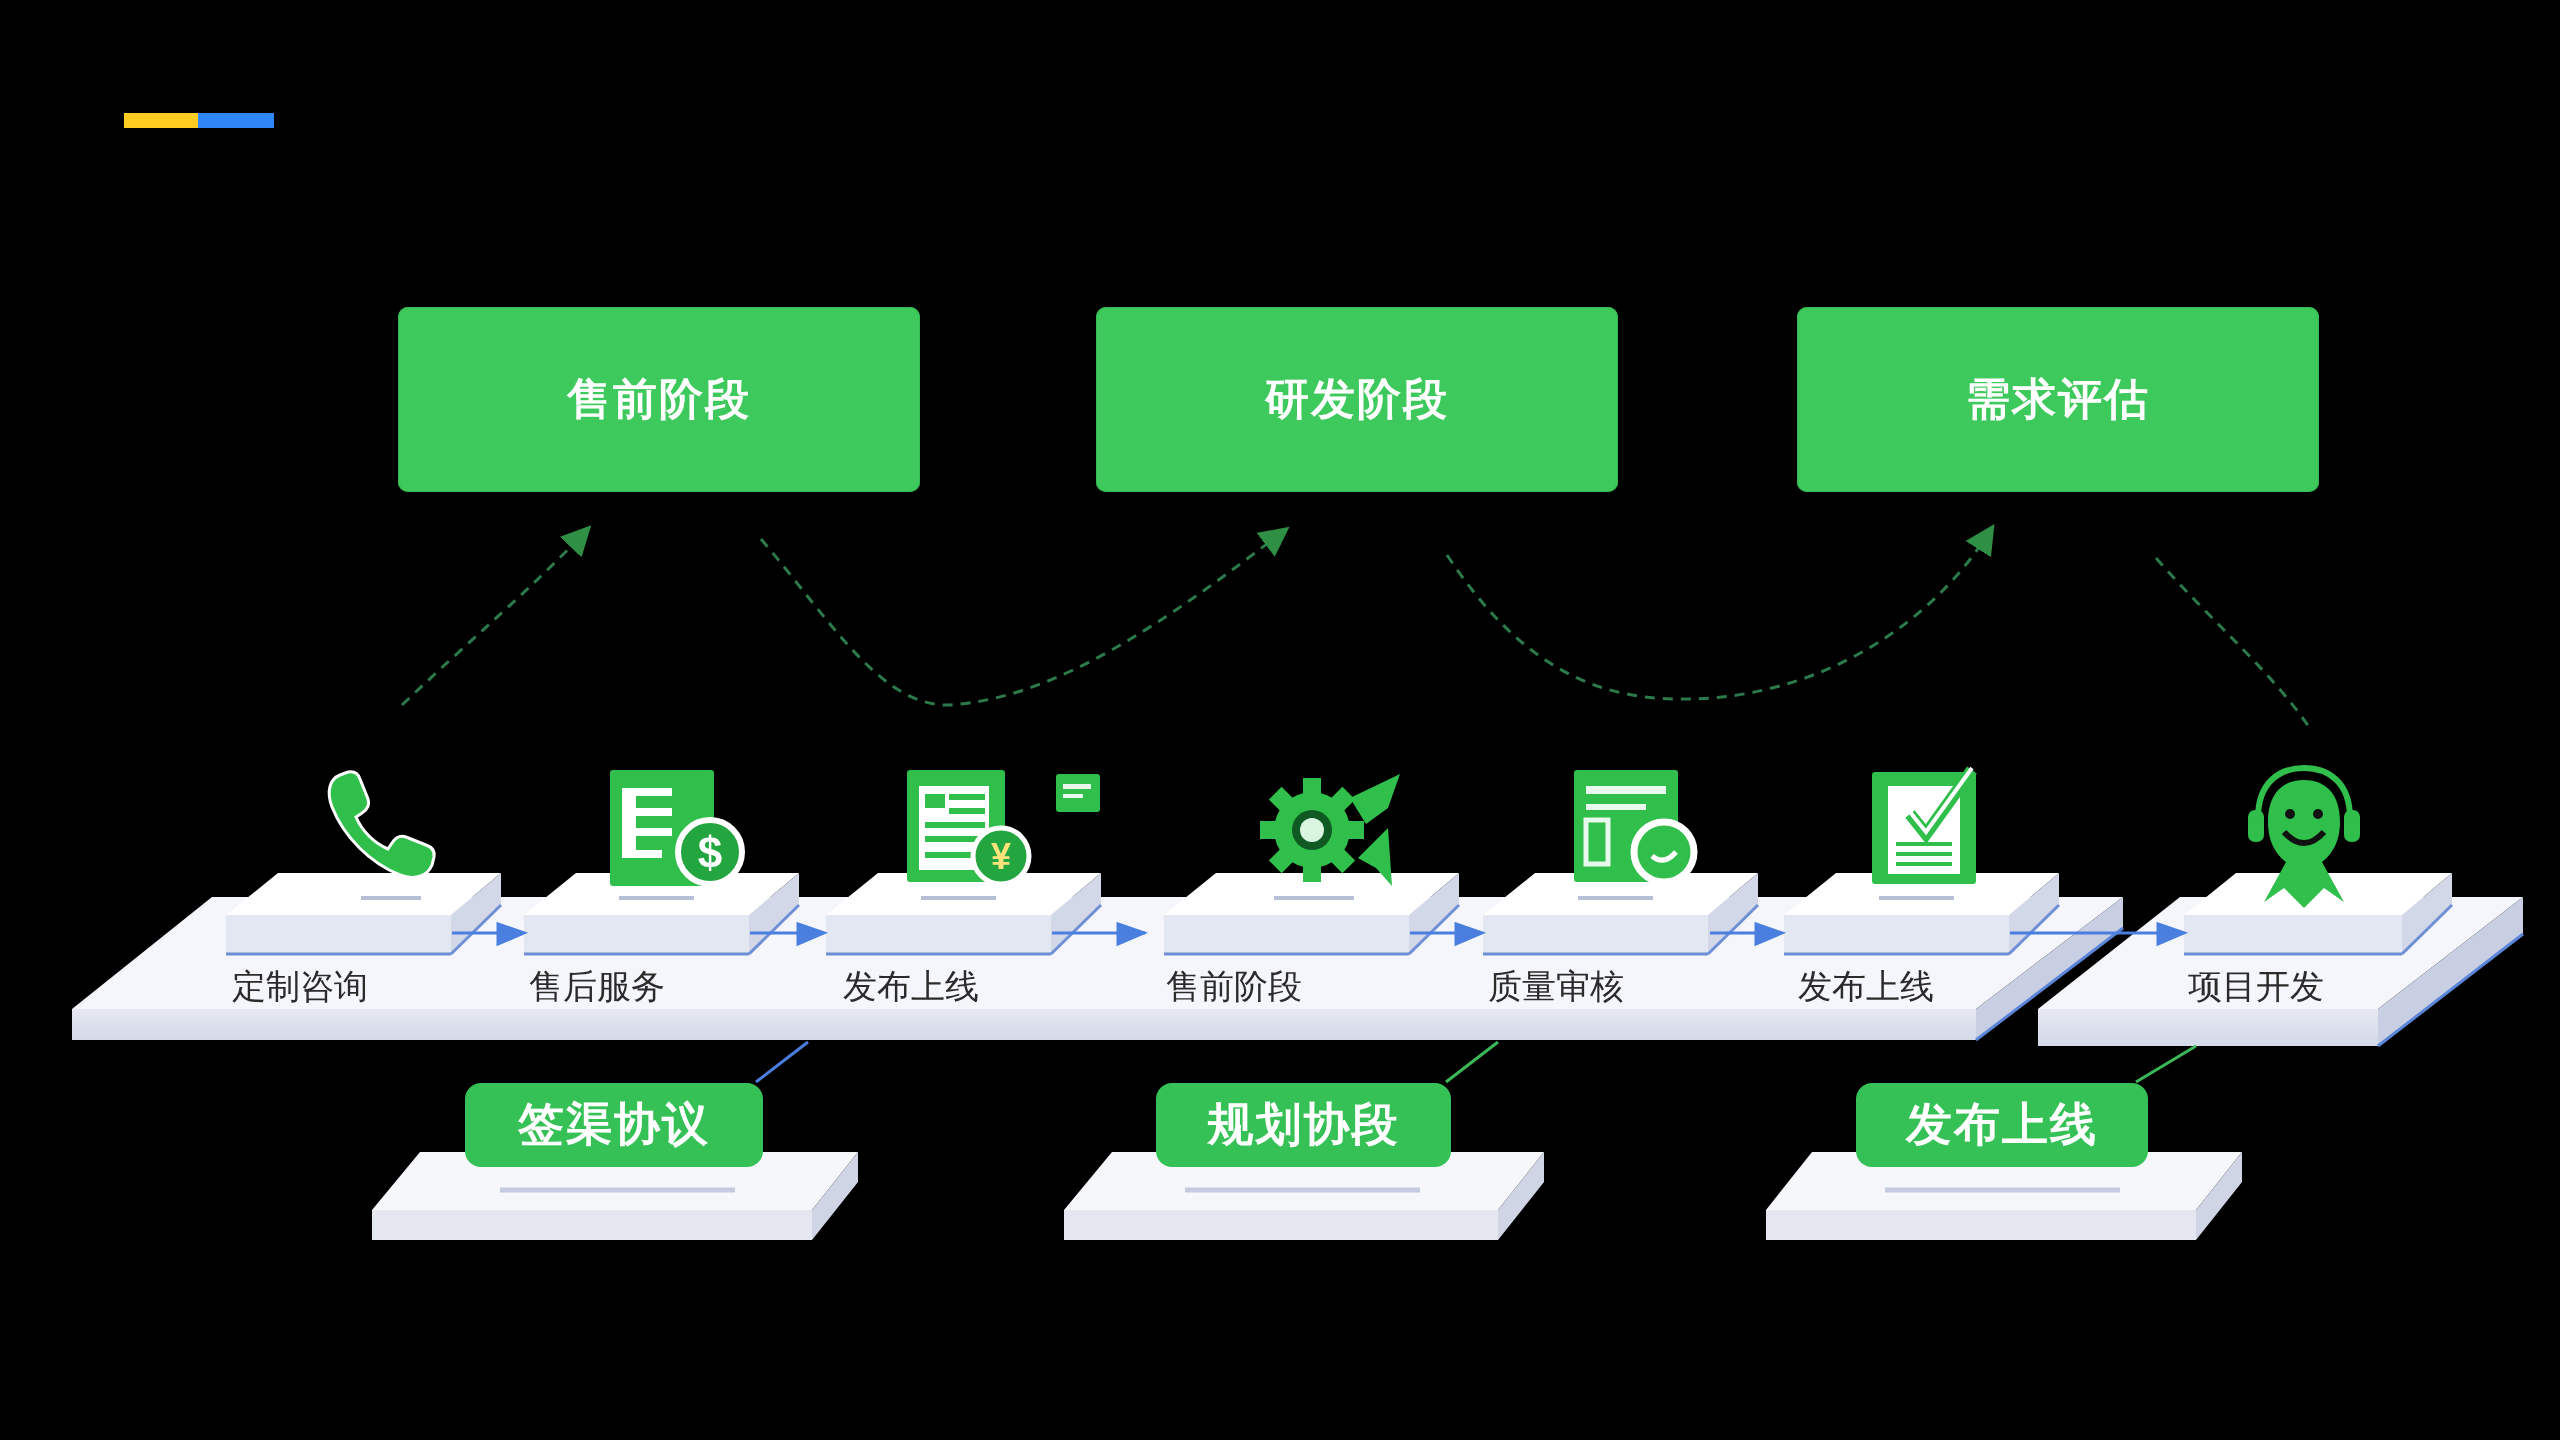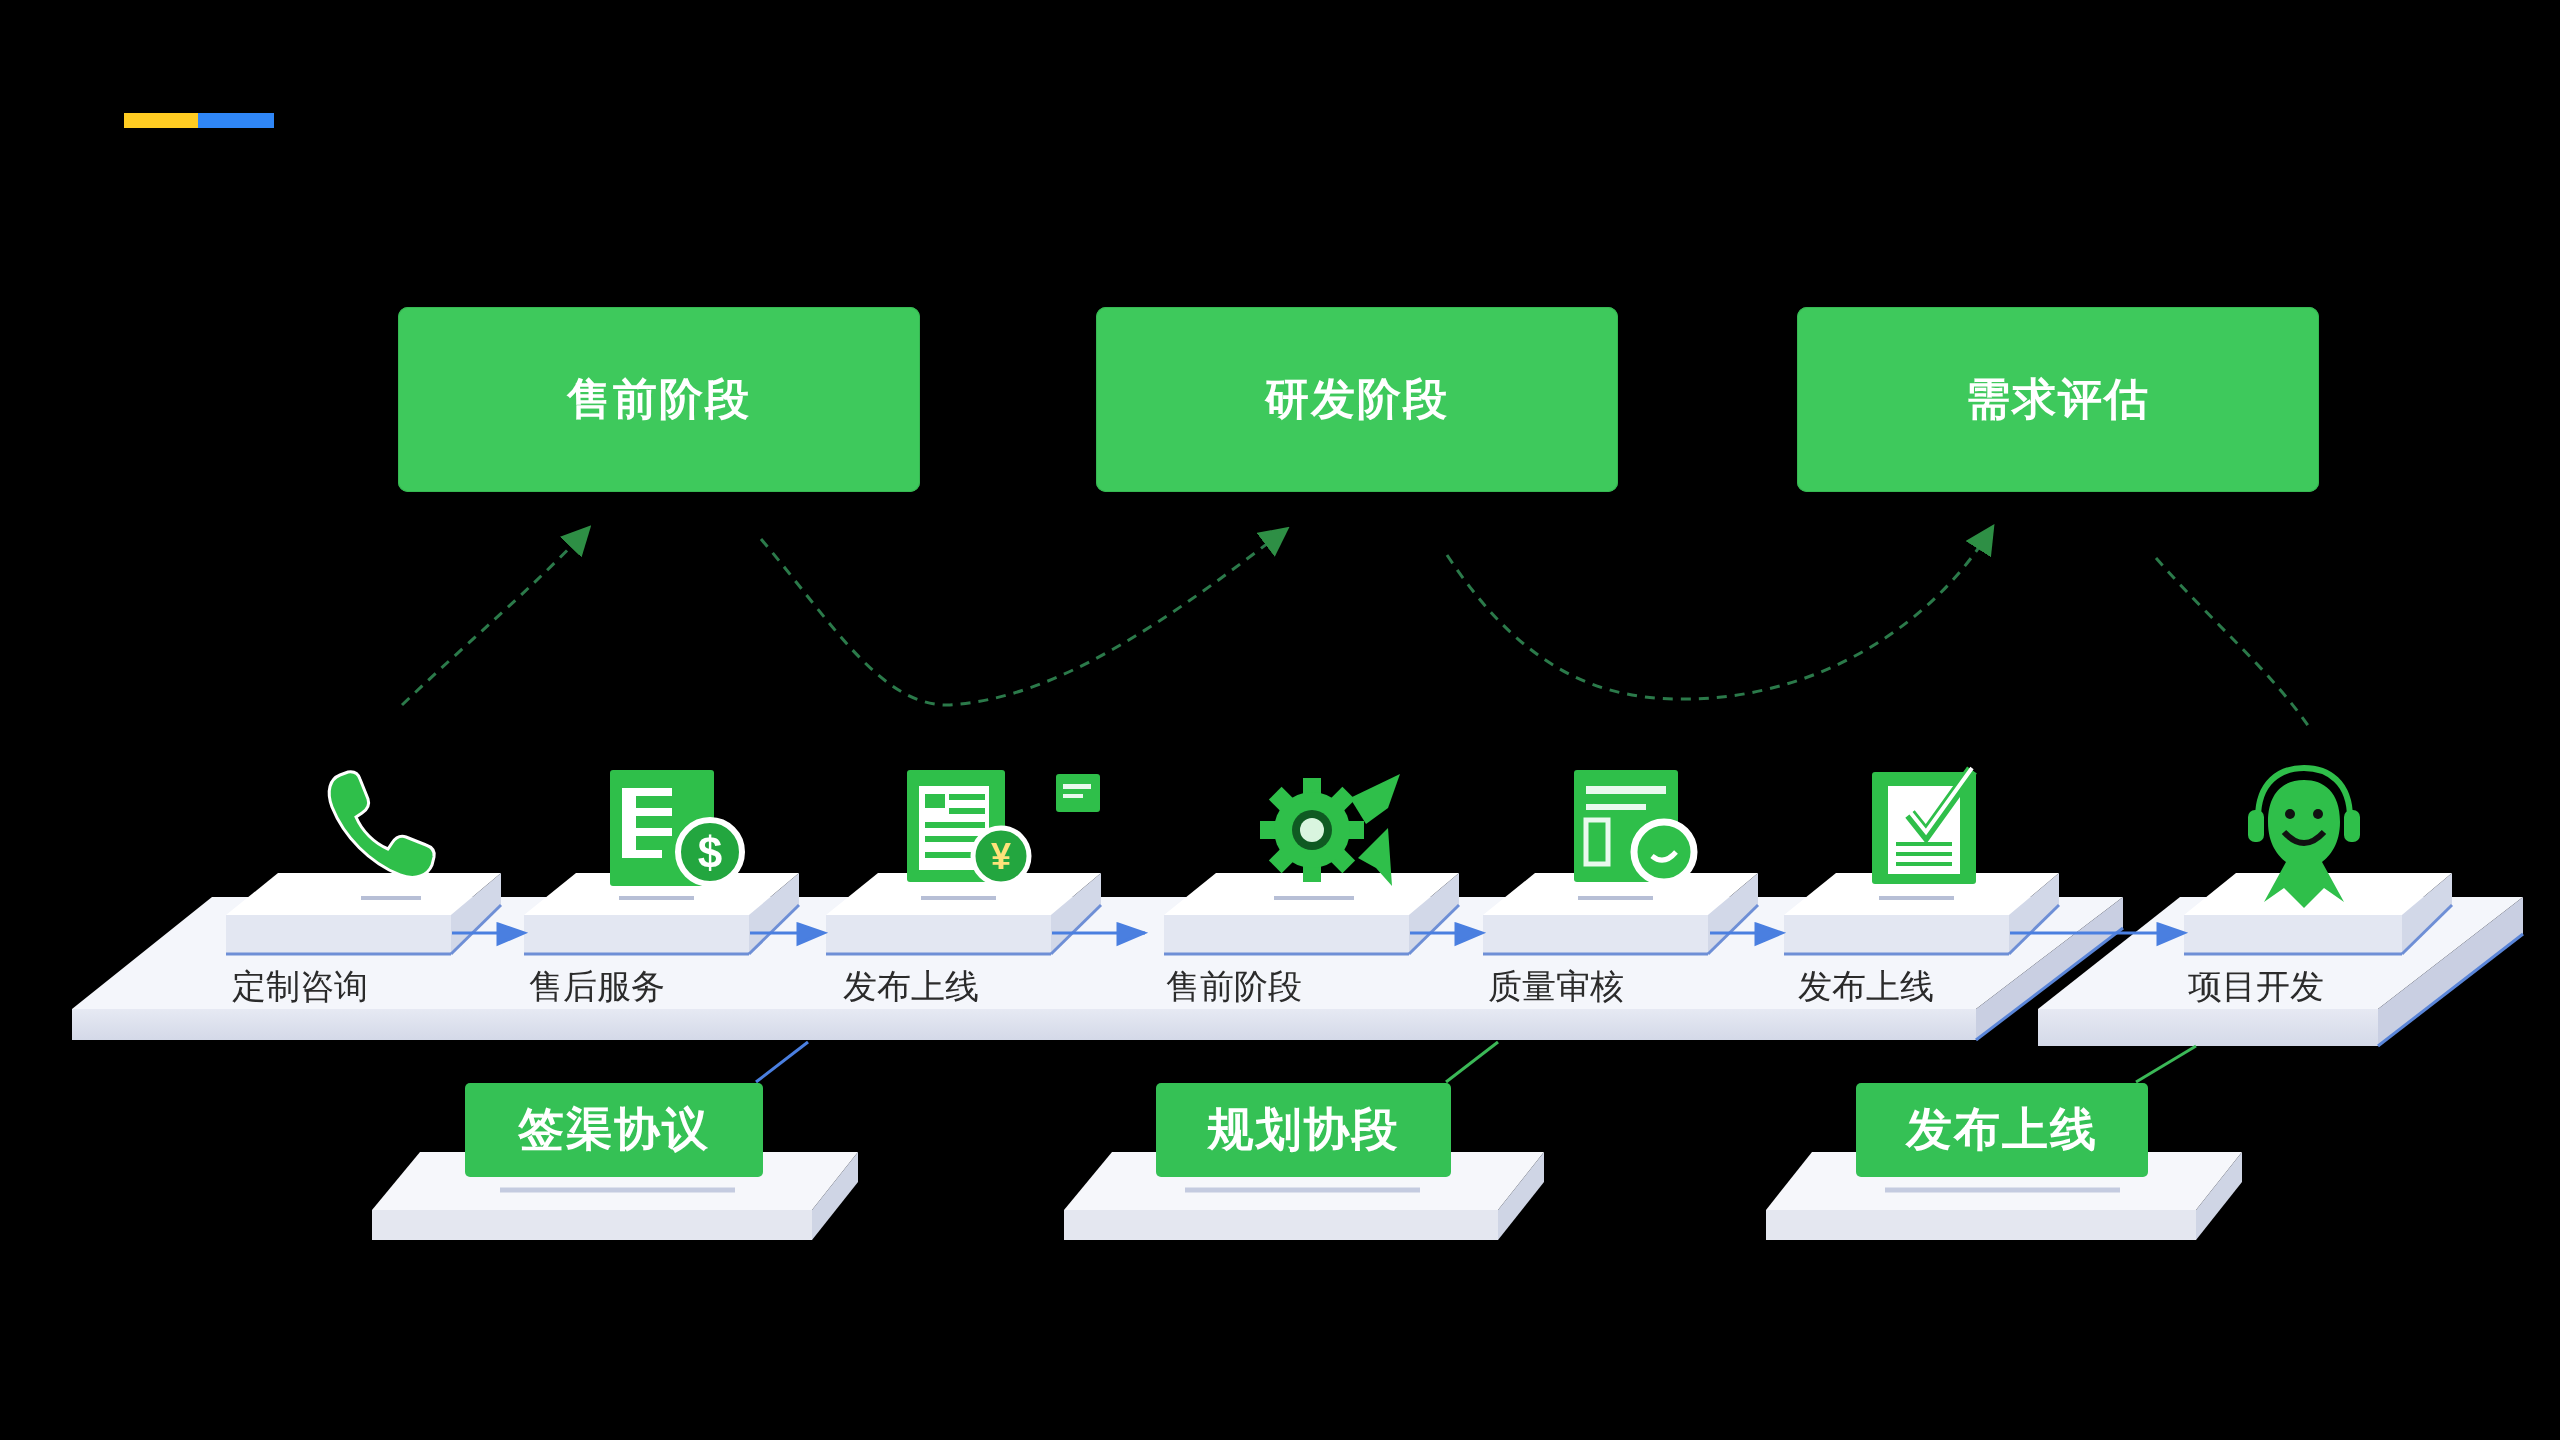--- a/index.html
+++ b/index.html
@@ -7,21 +7,21 @@
          font-family: "DejaVu Sans", "Liberation Sans", sans-serif; }
   .abs { position:absolute; }
   .accent-bar { left:124px; top:113px; height:15px; display:flex; }
   .accent-bar span { display:block; height:15px; }
   .phase-box { top:307px; width:522px; height:185px; border-radius:10px;
      background:#3ec95c; color:#fff; font-weight:bold; font-size:44px;
      display:flex; align-items:center; justify-content:center; letter-spacing:2px;
      box-shadow: 0 0 0 1px #36b852 inset; }
   .stage-label { top:964px; font-size:34px; color:#2b2b2b; white-space:nowrap;
      transform:translateX(-50%);font-family:Liberation Serif, serif; }
-  .milestone { height:94px; border-radius:5px; background:#35c155; color:#fff;
+  .milestone { height:84px; border-radius:16px; background:#35c155; color:#fff;
      font-weight:bold; font-size:46px; display:flex; align-items:center;
      justify-content:center; letter-spacing:2px; top:1083px; }
   svg.layer { position:absolute; left:0; top:0; }
   .icon { position:absolute; }
 </style>
 </head>
 <body>
 
 <div class="abs accent-bar">
   <span style="width:74px;background:#ffcc22"></span>

